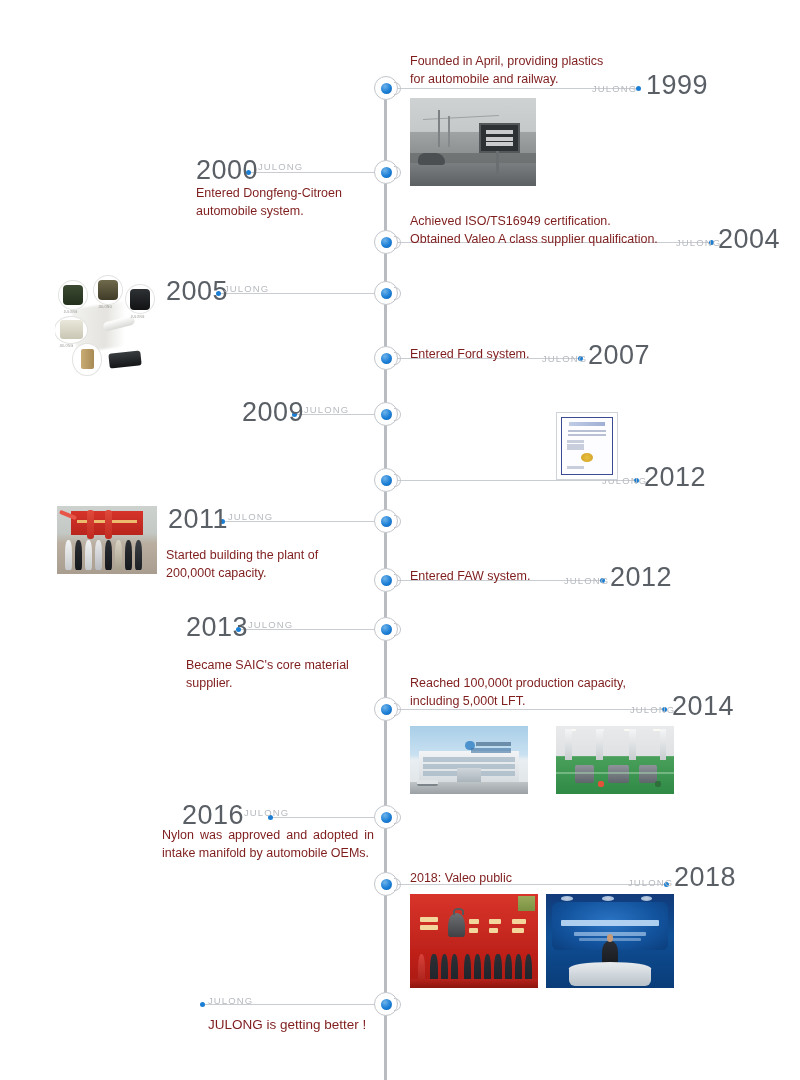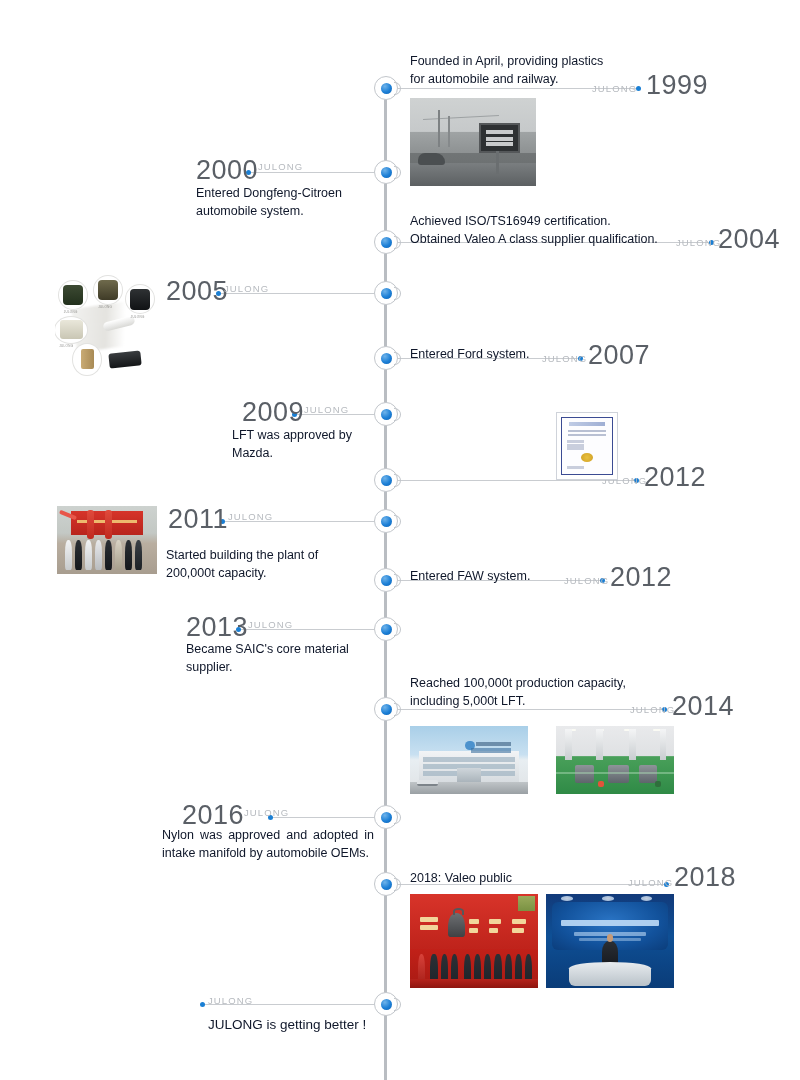--- a/index.html
+++ b/index.html
@@ -50,21 +50,21 @@
   .year {
     position: absolute; font-size: 27px; color: #5a5f66;
     font-weight: 400; letter-spacing: 0.5px; line-height: 1;
     white-space: nowrap;
   }
   .brand {
     position: absolute; font-size: 9.5px; color: #b6babf;
     letter-spacing: 1.1px; line-height: 1; white-space: nowrap;
   }
   .desc {
-    position: absolute; font-size: 12.5px; color: #0f172a;
+    position: absolute; font-size: 12.5px; color: #7f1d1d;
     line-height: 1.45; white-space: pre-line;
   }
   .desc.justify { white-space: normal; text-align: justify; }
 
   
   .photo { position: absolute; overflow: hidden; background: #ddd; }
 
   
   .ph1999 { background:
       linear-gradient(#cfd2d2 0%, #c6c9ca 38%, #9fa3a4 39%, #8e9293 62%, #717576 63%, #65696a 100%);
@@ -264,22 +264,20 @@
   <div class="brand" style="left:542px; top:354px;">JULONG</div>
   <div class="year" style="left:588px; top:342px;">2007</div>
 
   <div class="node" style="top:414px;">
     <span class="tab"></span>
   </div>
   <div class="rule" style="left:296px; top:414px; width:78px;"></div>
   <div class="dot" style="left:292px; top:414px;"></div>
   <div class="year" style="left:242px; top:399px;">2009</div>
   <div class="brand" style="left:304px; top:405px;">JULONG</div>
-  <div class="desc" style="left:232px; top:426px; width:200px;">LFT was approved by
-Mazda.</div>
 
   <div class="node" style="top:480px;">
     <span class="tab"></span>
   </div>
   <div class="rule" style="left:398px; top:480px; width:236px;"></div>
   <div class="dot" style="left:634px; top:480px;"></div>
   <div class="brand" style="left:602px; top:476px;">JULONG</div>
   <div class="year" style="left:644px; top:464px;">2012</div>
   <div class="photo ph2010" style="left:556px; top:412px; width:62px; height:68px;">
     <div class="inner">
@@ -329,21 +327,21 @@
   <div class="brand" style="left:564px; top:576px;">JULONG</div>
   <div class="year" style="left:610px; top:564px;">2012</div>
 
   <div class="node" style="top:629px;">
     <span class="tab"></span>
   </div>
   <div class="rule" style="left:240px; top:629px; width:134px;"></div>
   <div class="dot" style="left:236px; top:629px;"></div>
   <div class="year" style="left:186px; top:614px;">2013</div>
   <div class="brand" style="left:248px; top:620px;">JULONG</div>
-  <div class="desc" style="left:186px; top:640px; width:230px;">Became SAIC's core material
+  <div class="desc" style="left:186px; top:656px; width:230px;">Became SAIC's core material
 supplier.</div>
 
   <div class="node" style="top:709px;">
     <span class="tab"></span>
   </div>
   <div class="rule" style="left:398px; top:709px; width:264px;"></div>
   <div class="dot" style="left:662px; top:709px;"></div>
   <div class="desc" style="left:410px; top:674px; width:290px;">Reached 100,000t production capacity,
 including 5,000t LFT.</div>
   <div class="brand" style="left:630px; top:705px;">JULONG</div>

